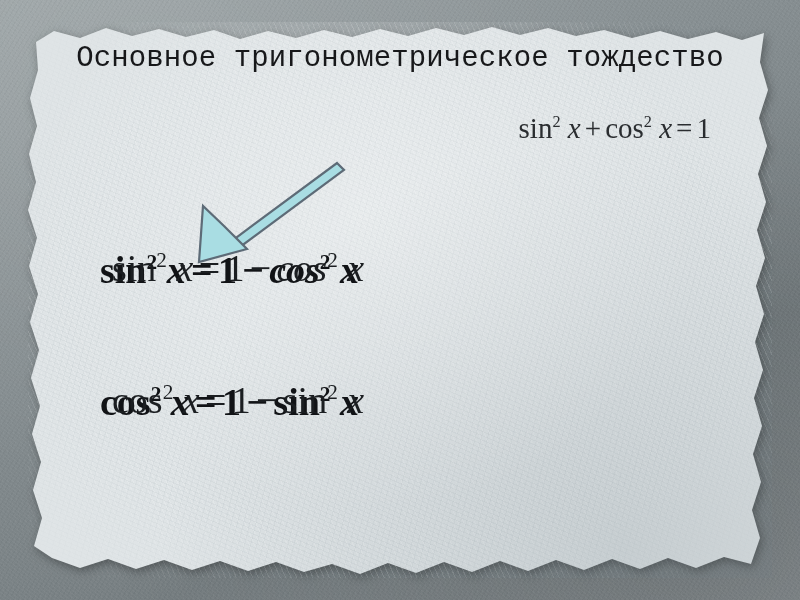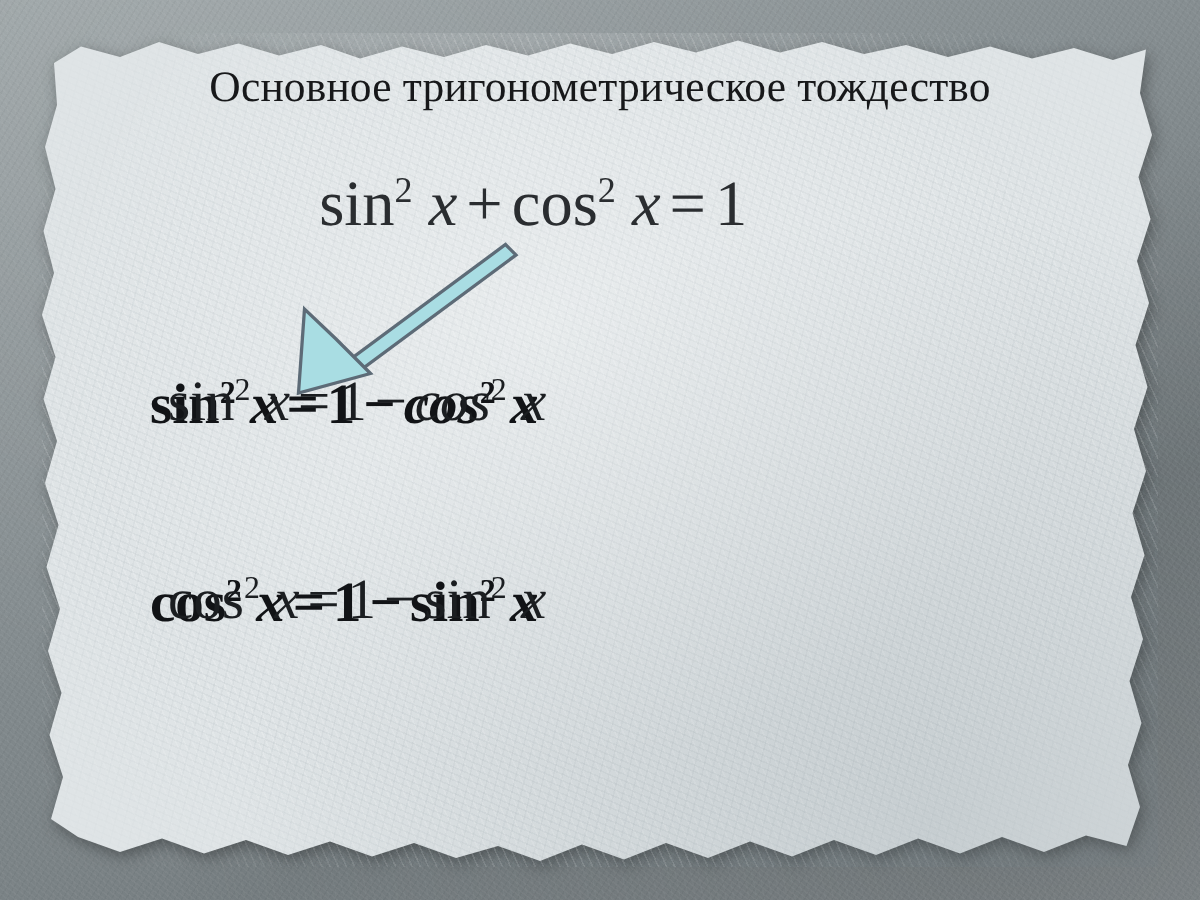--- a/index.html
+++ b/index.html
@@ -47,29 +47,29 @@
     position:absolute;left:28px;top:22px;width:744px;height:556px;pointer-events:none;
     background:radial-gradient(ellipse at 45% 35%, rgba(255,255,255,.30), rgba(0,0,0,0) 58%),
                radial-gradient(ellipse at 80% 95%, rgba(110,125,132,.22), rgba(0,0,0,0) 55%);
   }
 
   
   #content{position:absolute;inset:0;}
 
   .title{
     position:absolute;left:0;top:42px;width:800px;text-align:center;
-    font-family:Liberation Serif, serif;
+    font-family:Liberation Mono, monospace;
     font-size:29px;line-height:1.15;color:#17181a;
     letter-spacing:.1px;white-space:nowrap;
   }
 
   .formula-main{
-    position:absolute;left:0;top:112px;width:711px;text-align:center;
+    position:absolute;left:0;top:112px;width:711px;text-align:right;
     font-family:"Liberation Serif", serif;
-    font-size:43px;color:#2a2d30;white-space:nowrap;
+    font-size:29px;color:#2a2d30;white-space:nowrap;
   }
   .mi{font-style:italic;}
   .mf{font-style:normal;}
   .sup{font-size:.56em;vertical-align:super;line-height:0;}
   .op{padding:0 .14em;}
 
   
   #arrow{position:absolute;left:186px;top:150px;width:176px;height:126px;}
   #arrow svg{display:block;width:100%;height:100%;}
 

